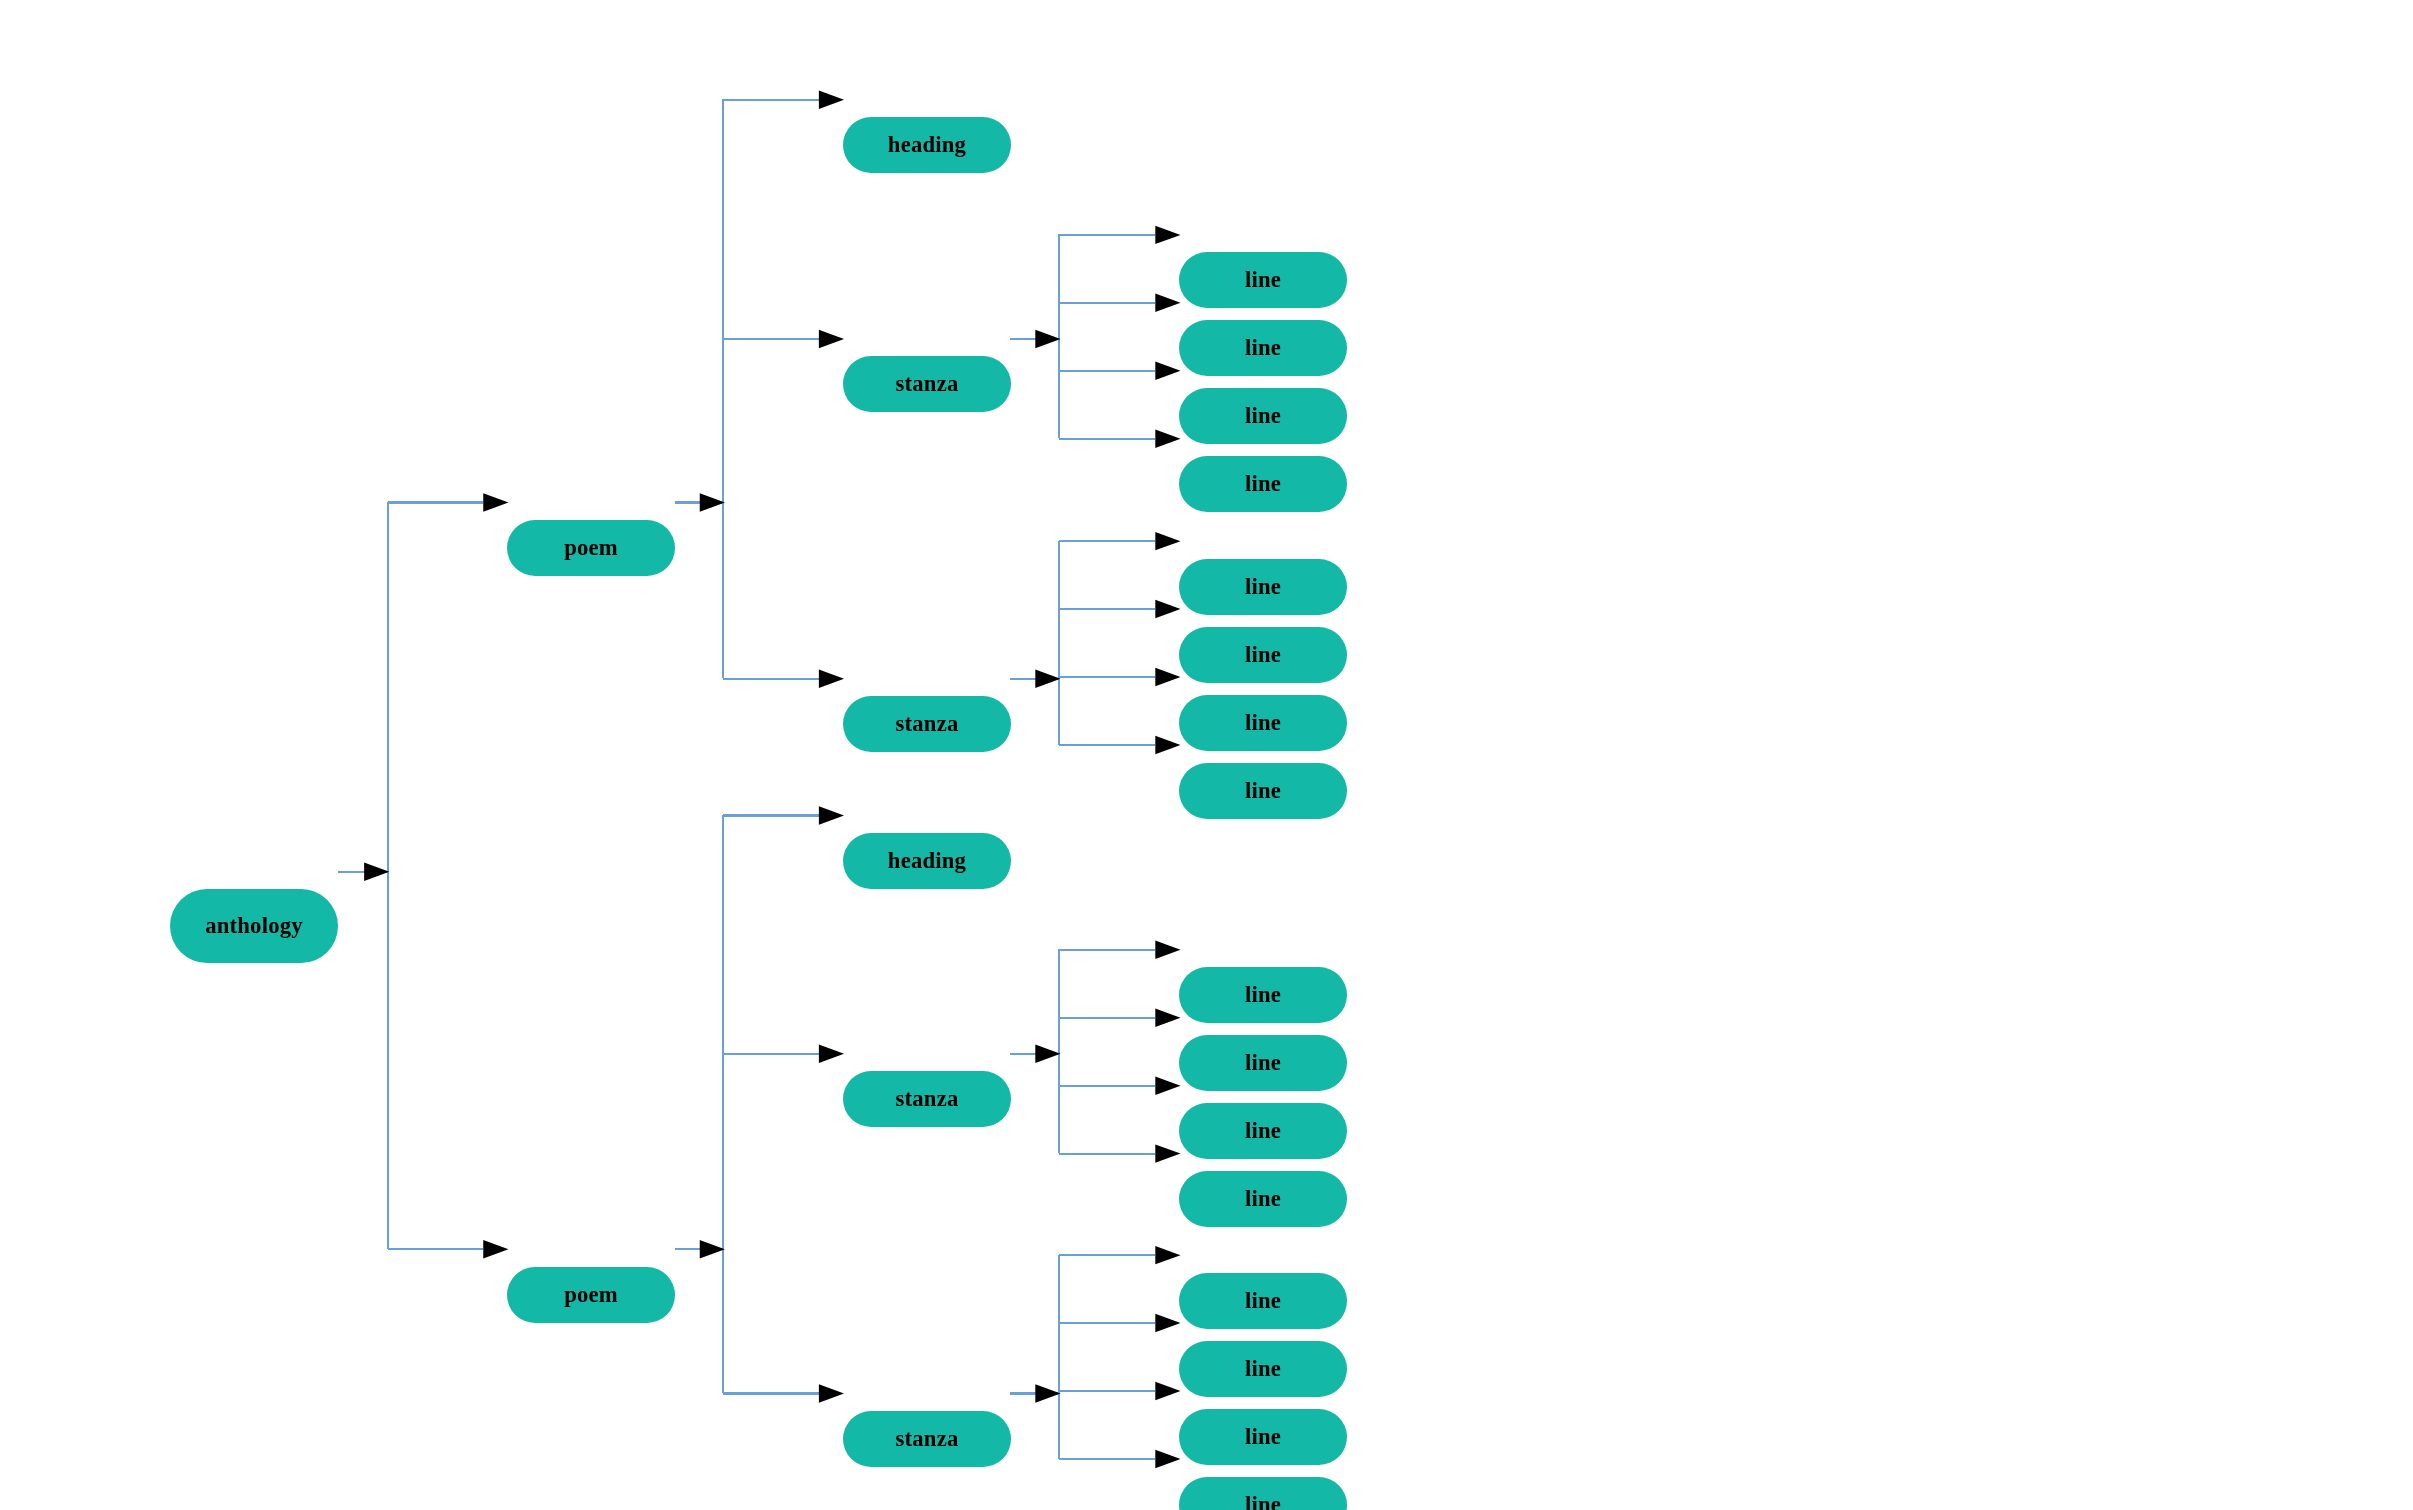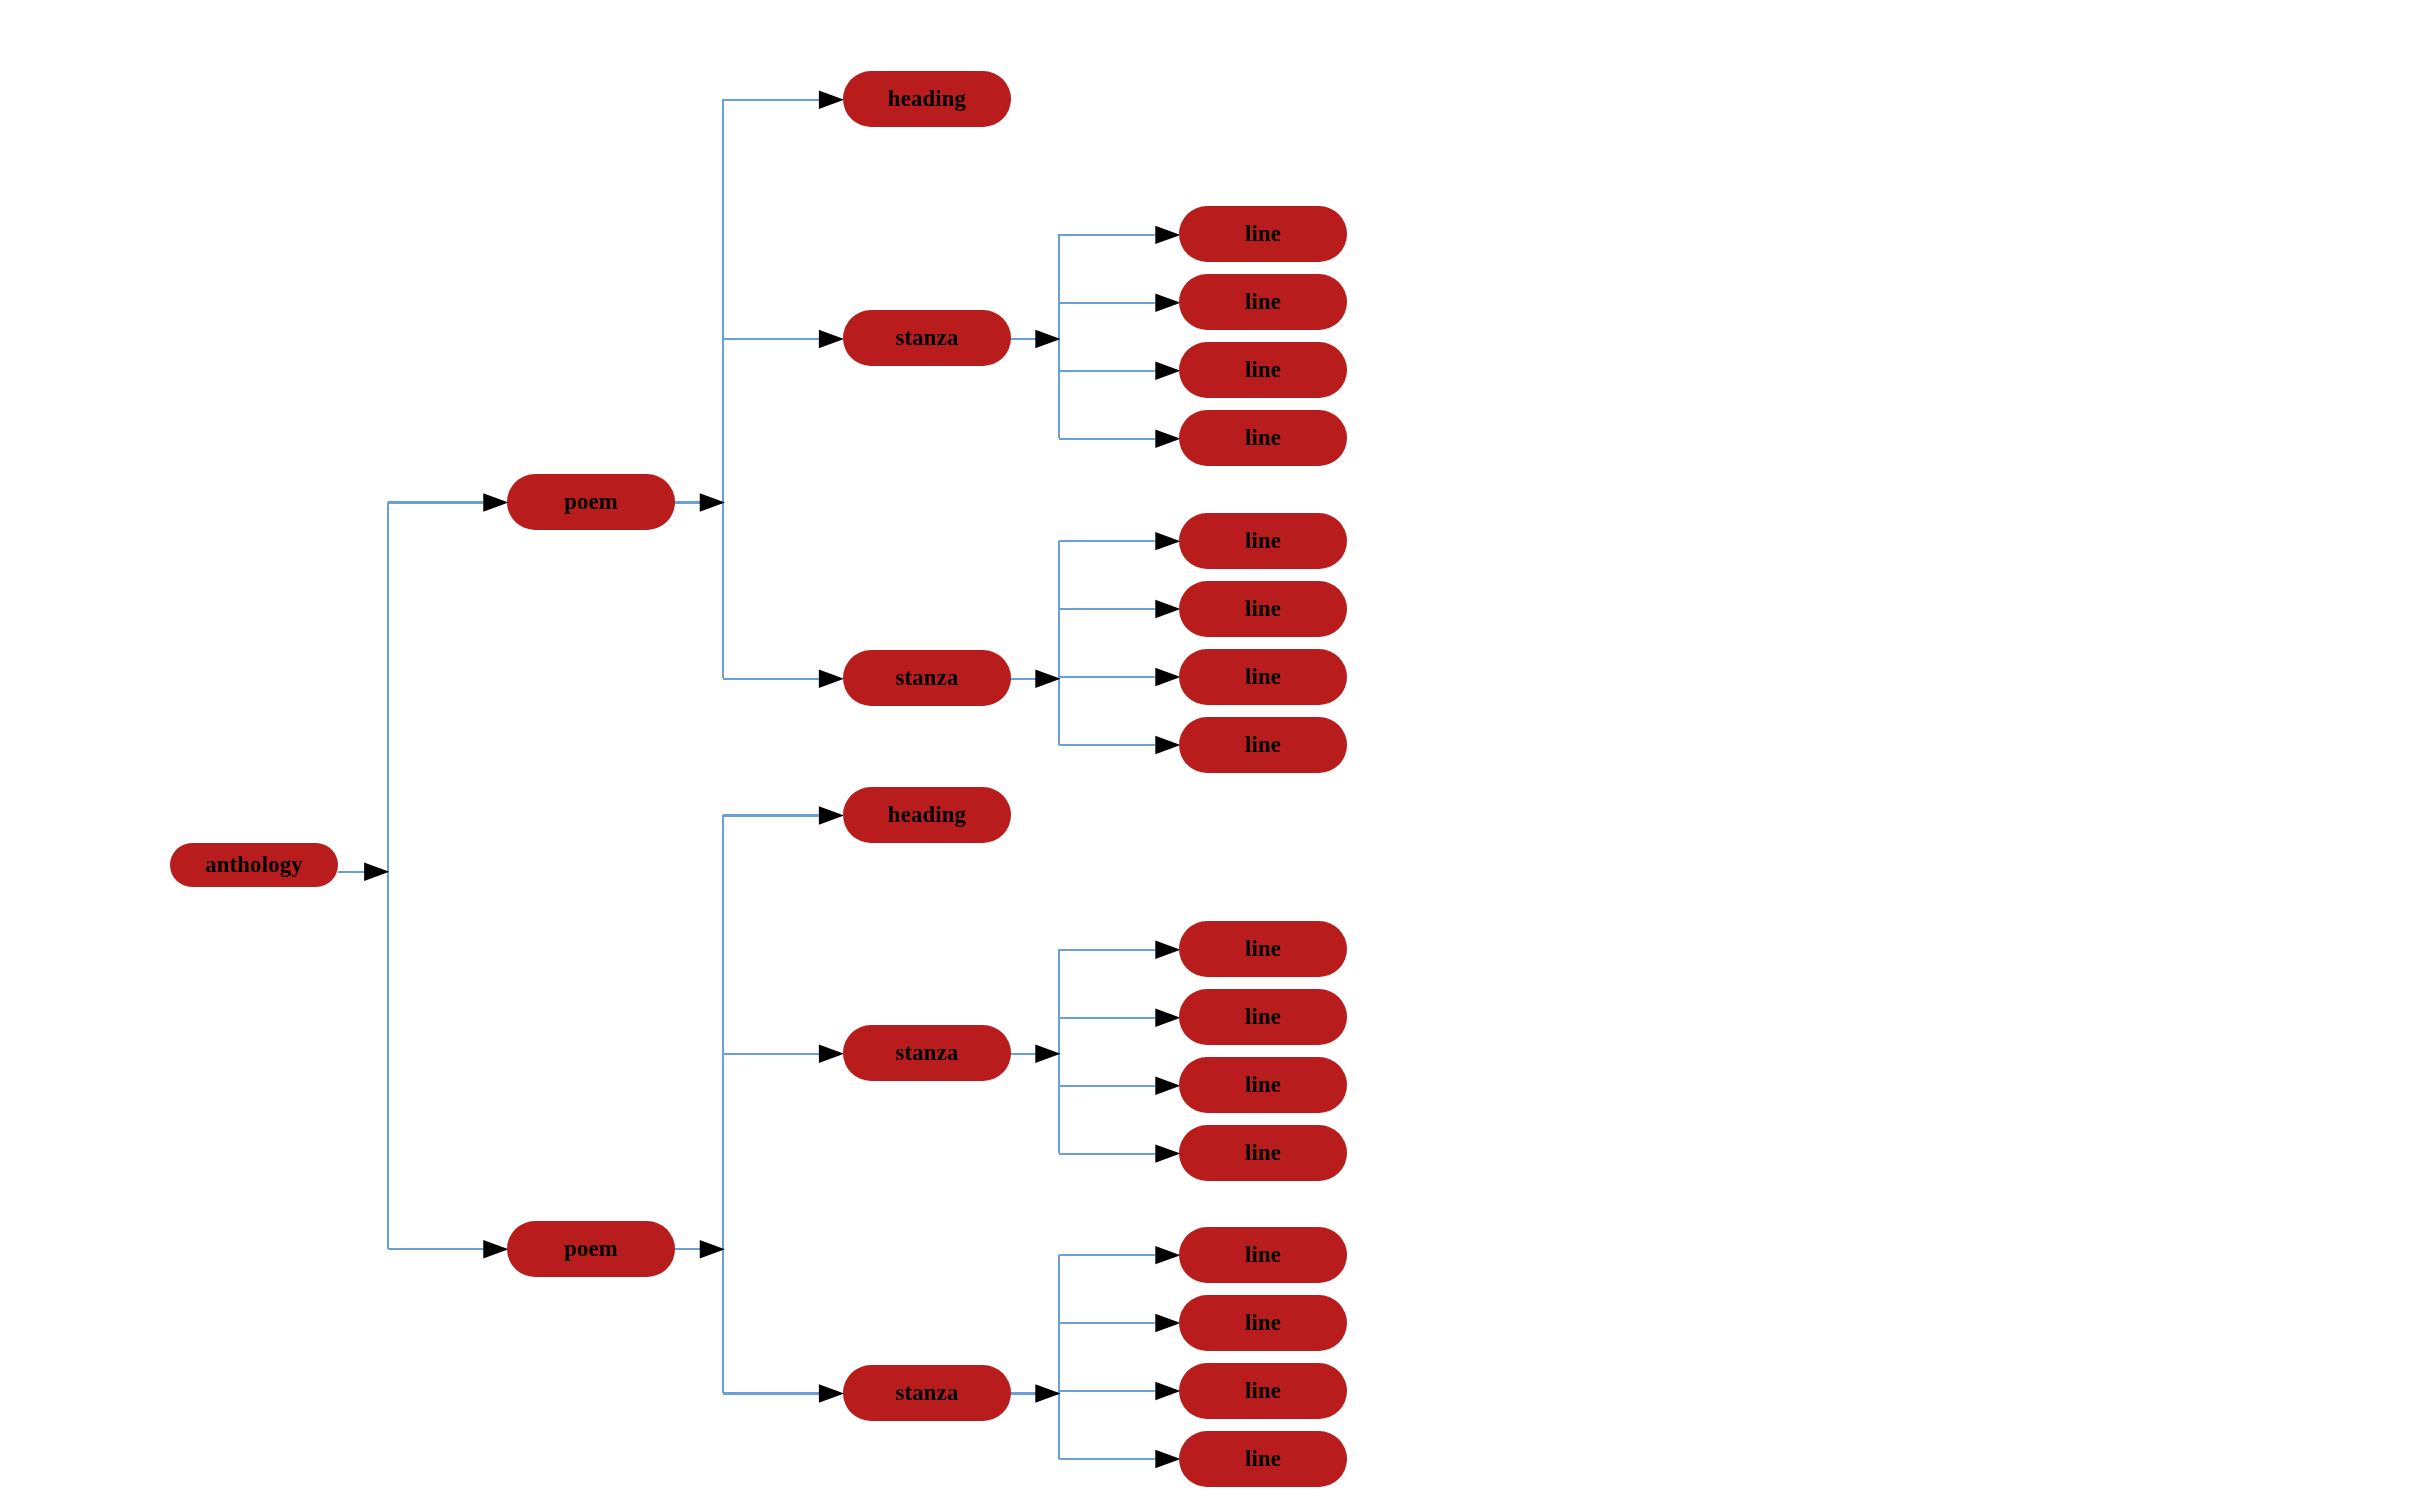--- a/index.html
+++ b/index.html
@@ -6,29 +6,30 @@
   body{
     width:2413px;height:1511px;
     background:#ffffff;
     font-family:"Liberation Serif","DejaVu Serif",serif;
     overflow:hidden;
   }
   #canvas{position:relative;width:2413px;height:1511px;}
   svg.edges{position:absolute;left:0;top:0;width:2413px;height:1511px;}
   .node{
     position:absolute;
-    background:#b91c1c;
+    background:#14b8a6;
     border-radius:838px;
     display:flex;align-items:center;justify-content:center;
     color:#000000;
     font-weight:bold;
     font-size:22.7px;
     letter-spacing:0.2px;
     box-sizing:border-box;
     user-select:none;
+    margin-top:46px;
   }
 </style>
 </head>
 <body>
 
 <div id="canvas">
   <svg class="edges" viewBox="0 0 2876 1800" xmlns="http://www.w3.org/2000/svg">
     <g id="edge-group">
         <line x1="462" y1="598" x2="462" y2="1488" stroke="#6a9fd8" stroke-width="2.6" shape-rendering="crispEdges"></line>
         <line x1="862" y1="118" x2="862" y2="808" stroke="#6a9fd8" stroke-width="2.6" shape-rendering="crispEdges"></line>
@@ -97,21 +98,21 @@
         <polygon points="1377,1282.5 1407,1293.5 1377,1304.5" fill="#000000"></polygon>
         <polygon points="1377,1363.5 1407,1374.5 1377,1385.5" fill="#000000"></polygon>
         <polygon points="1234,1649.5 1264,1660.5 1234,1671.5" fill="#000000"></polygon>
         <polygon points="1377,1484.5 1407,1495.5 1377,1506.5" fill="#000000"></polygon>
         <polygon points="1377,1565.5 1407,1576.5 1377,1587.5" fill="#000000"></polygon>
         <polygon points="1377,1646.5 1407,1657.5 1377,1668.5" fill="#000000"></polygon>
         <polygon points="1377,1727.5 1407,1738.5 1377,1749.5" fill="#000000"></polygon>
       </g>
   </svg>
   <div id="node-layer">
-      <div class="node" style="left: 170px; top: 843px; width: 168px; height: 44px;">anthology</div>
+      <div class="node" style="left: 170px; top: 843px; width: 168px; height: 74px;">anthology</div>
       <div class="node" style="left: 507px; top: 474px; width: 168px; height: 56px;">poem</div>
       <div class="node" style="left: 843px; top: 71px; width: 168px; height: 56px;">heading</div>
       <div class="node" style="left: 843px; top: 310px; width: 168px; height: 56px;">stanza</div>
       <div class="node" style="left: 1179px; top: 206px; width: 168px; height: 56px;">line</div>
       <div class="node" style="left: 1179px; top: 274px; width: 168px; height: 56px;">line</div>
       <div class="node" style="left: 1179px; top: 342px; width: 168px; height: 56px;">line</div>
       <div class="node" style="left: 1179px; top: 410px; width: 168px; height: 56px;">line</div>
       <div class="node" style="left: 843px; top: 650px; width: 168px; height: 56px;">stanza</div>
       <div class="node" style="left: 1179px; top: 513px; width: 168px; height: 56px;">line</div>
       <div class="node" style="left: 1179px; top: 581px; width: 168px; height: 56px;">line</div>

